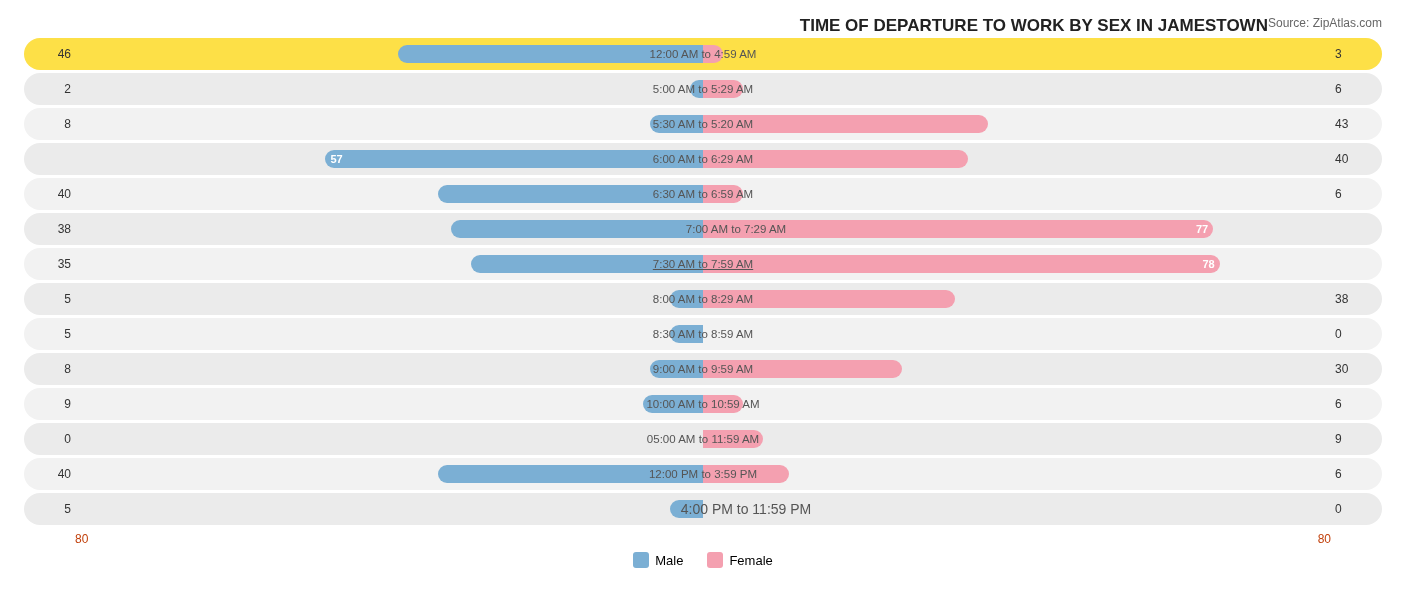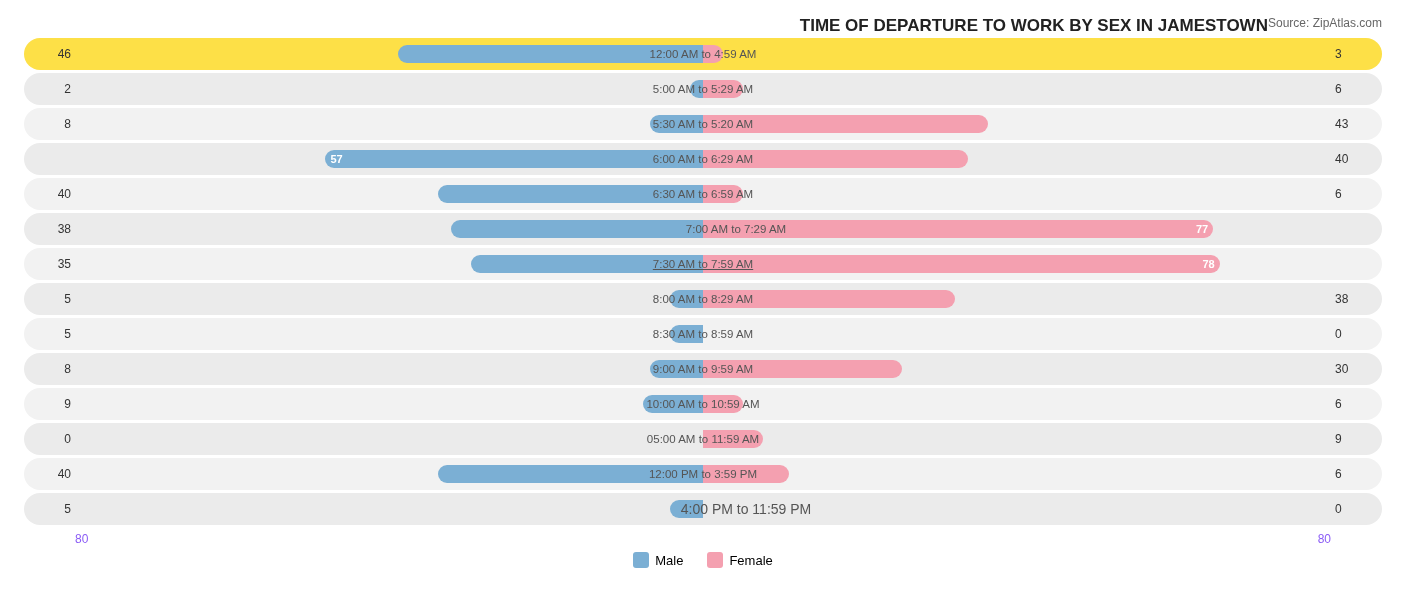--- a/index.html
+++ b/index.html
@@ -148,21 +148,21 @@
       <div style="display: flex; align-items: center; height: 32px; margin-bottom: 3px; background: rgb(235, 235, 235); border-radius: 17px; position: relative; overflow: visible;">
         <div style="min-width: 52px; text-align: right; font-size: 12px; color: rgb(51, 51, 51); padding-right: 5px; flex-shrink: 0; position: relative; z-index: 5;">5</div>
         <div style="flex: 1 1 0%; position: relative; height: 100%; display: flex; align-items: center;">
           <div style="position: absolute; left: 50%; transform: translateX(-50%); font-size: 14px; color: rgb(85, 85, 85); white-space: nowrap; z-index: 10; pointer-events: none; text-align: center; margin-left: 43px;">4:00 PM to 11:59 PM</div>
           <div style="position: absolute; right: 50%; height: 18px; background: rgb(123, 175, 212); border-radius: 9px 0px 0px 9px; top: 50%; transform: translateY(-50%); width: 33.125px;"></div>
         </div>
         <div style="min-width: 52px; text-align: left; font-size: 12px; color: rgb(51, 51, 51); padding-left: 5px; flex-shrink: 0; position: relative; z-index: 5;">0</div>
       </div>
     </div>
 
-  <div style="display:flex;justify-content:space-between;padding:4px 55px 0 55px;font-size:12px;color:#8b5cf6;margin-top:2px;">
+  <div style="display:flex;justify-content:space-between;padding:4px 55px 0 55px;font-size:12px;color:#c2410c;margin-top:2px;">
     <span>80</span>
     <span>80</span>
   </div>
 
   <div style="display:flex;justify-content:center;align-items:center;gap:24px;margin-top:6px;font-size:13px;">
     <div style="display:flex;align-items:center;gap:6px;">
       <div style="width:16px;height:16px;border-radius:3px;background:#7bafd4;"></div>
       <span>Male</span>
     </div>
     <div style="display:flex;align-items:center;gap:6px;">

